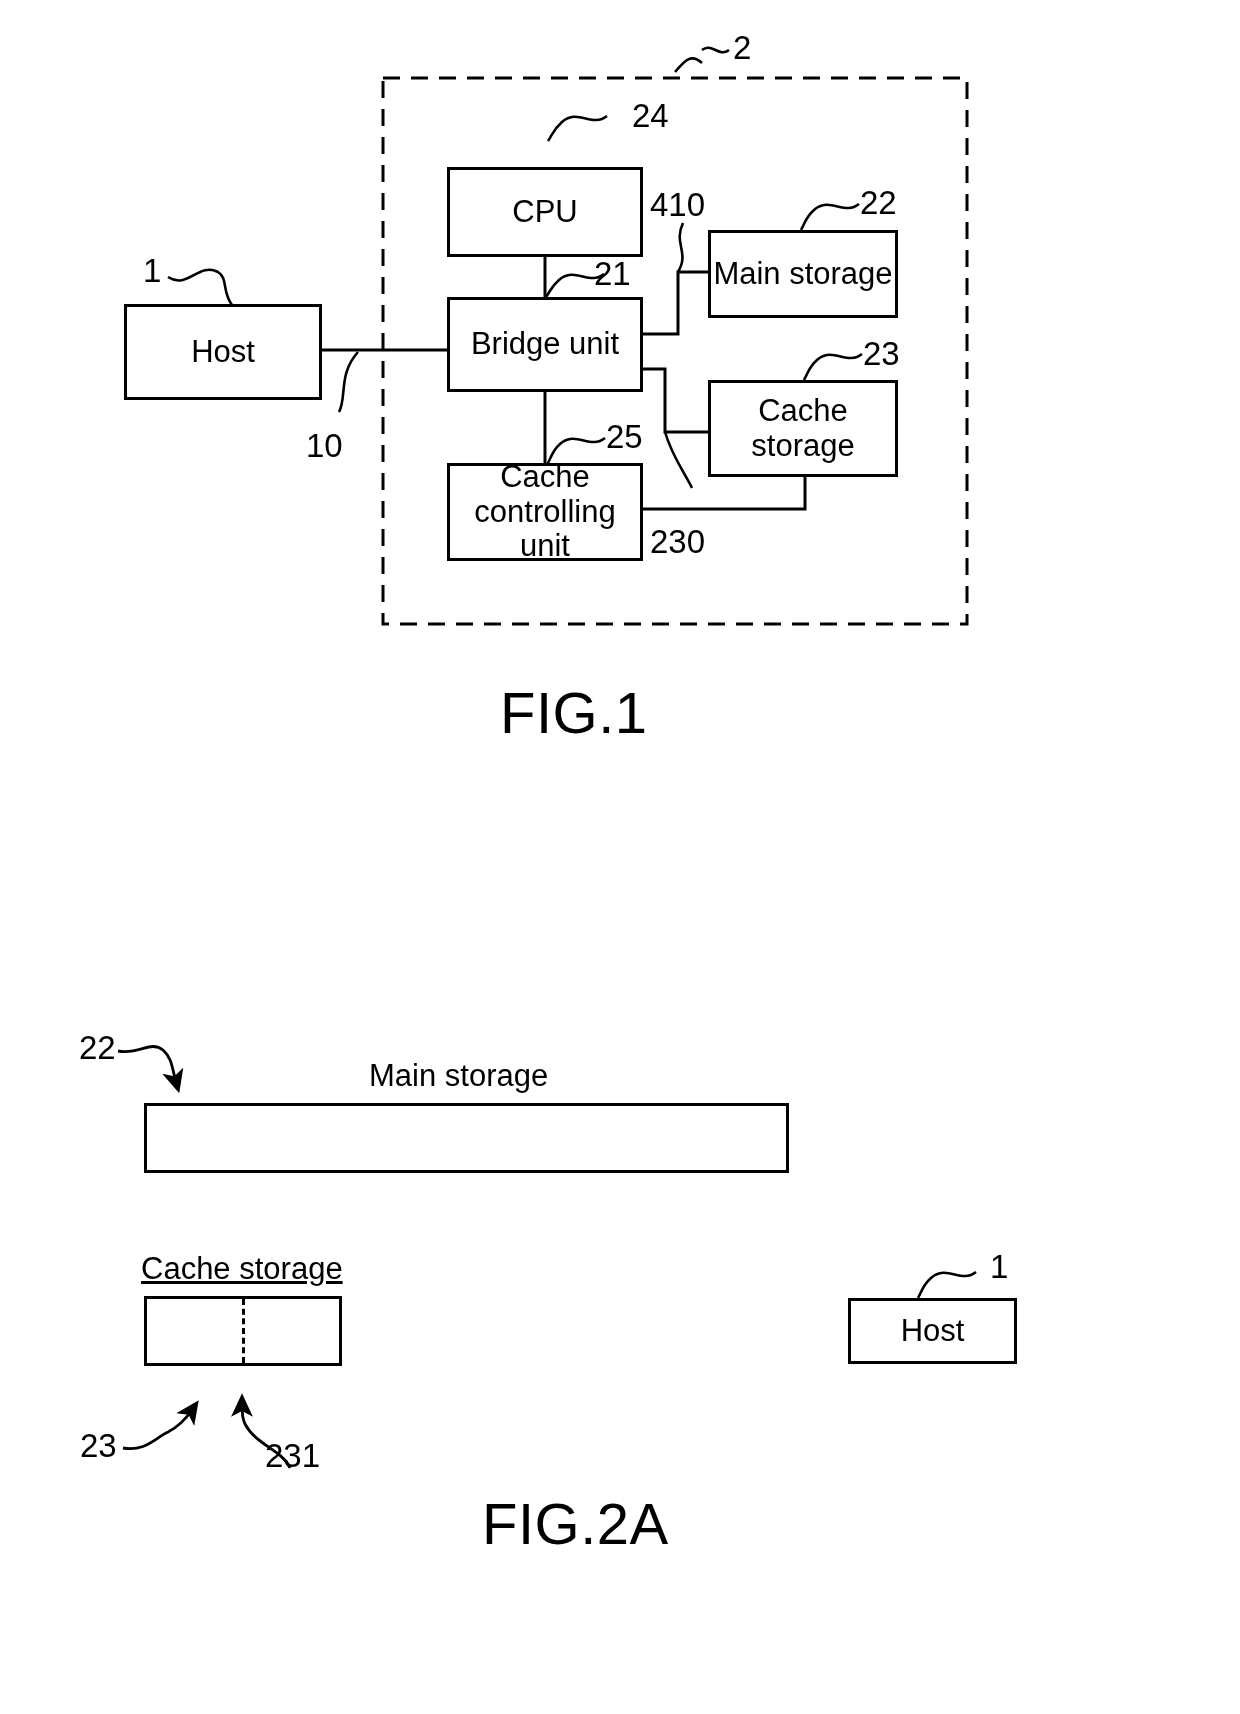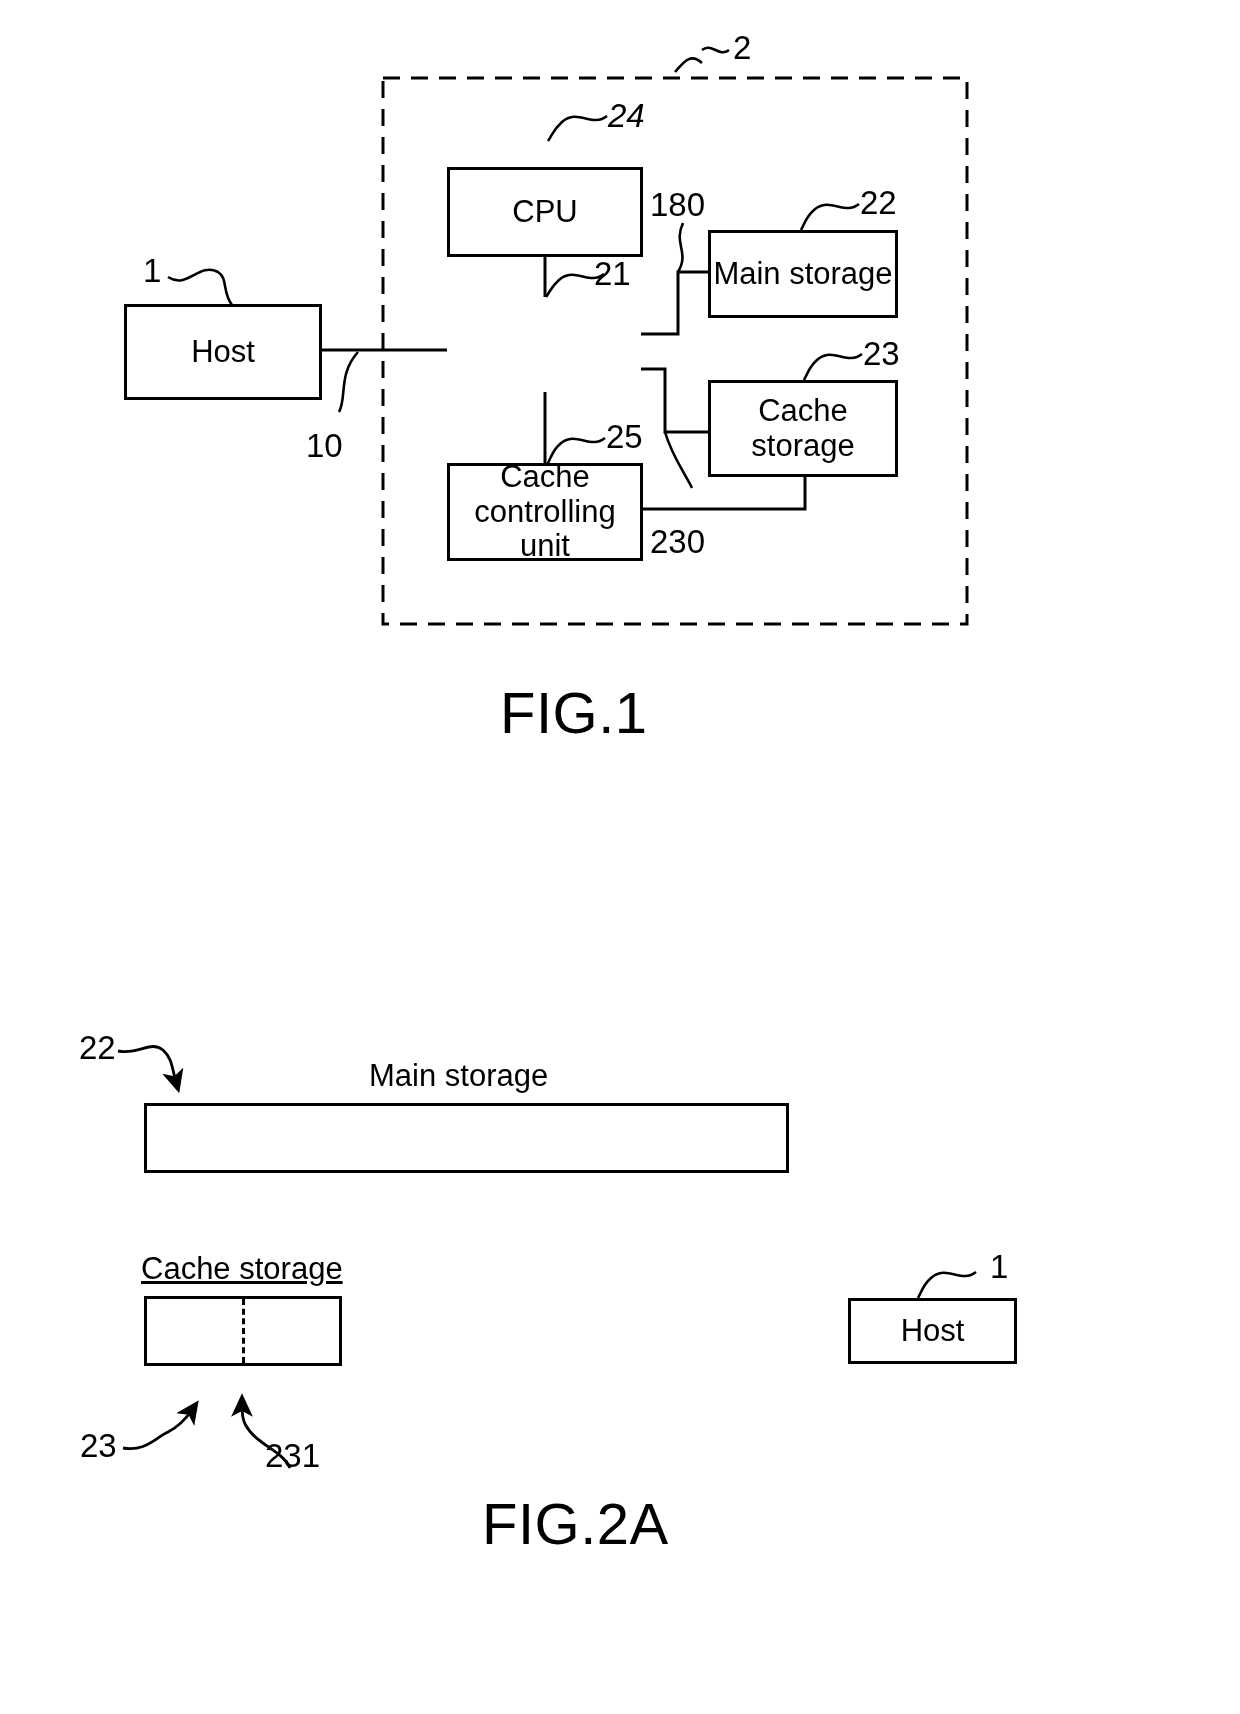--- a/index.html
+++ b/index.html
@@ -126,45 +126,48 @@
   </svg>
 
   <div class="box" style="left:124px; top:304px; width:198px; height:96px;">
     <span>Host</span>
   </div>
 
   <div class="box" style="left:447px; top:141px; width:196px; height:90px;margin-top:26px;">
     <span>CPU</span>
   </div>
 
+  <div class="box" style="left:447px; top:297px; width:196px; height:95px;">
+    <span>Bridge unit</span>
+  </div>
 
   <div class="box" style="left:708px; top:230px; width:190px; height:88px;">
     <span>Main storage</span>
   </div>
 
   <div class="box" style="left:708px; top:380px; width:190px; height:97px; flex-direction:column;">
     <span>Cache</span>
     <span>storage</span>
   </div>
 
   <div class="box" style="left:447px; top:463px; width:196px; height:98px; flex-direction:column;">
     <span>Cache</span>
     <span>controlling</span>
     <span>unit</span>
   </div>
 
   <div class="ref" style="left:733px; top:29px;">2</div>
   <div class="ref" style="left:143px; top:252px;">1</div>
-  <div class="ref" style="left:608px; top:97px;font-style:italic;">24</div>
+  <div class="ref" style="left:632px; top:97px;">24</div>
   <div class="ref" style="left:594px; top:255px;text-align:right;">21</div>
   <div class="ref" style="left:860px; top:184px;">22</div>
   <div class="ref" style="left:863px; top:335px;">23</div>
   <div class="ref" style="left:606px; top:418px;">25</div>
   <div class="ref" style="left:306px; top:427px;">10</div>
-  <div class="ref" style="left:650px; top:186px;">180</div>
+  <div class="ref" style="left:650px; top:186px;">410</div>
   <div class="ref" style="left:650px; top:481px;margin-top:42px;">230</div>
 
   <div class="figcaption" style="left:500px; top:679px;">FIG.1</div>
 
   <div class="plainlabel" style="left:369px; top:1058px;">Main storage</div>
 
   <div class="box" style="left:144px; top:1103px; width:645px; height:70px;"></div>
 
   <div class="ref" style="left:79px; top:1029px;">22</div>
 

